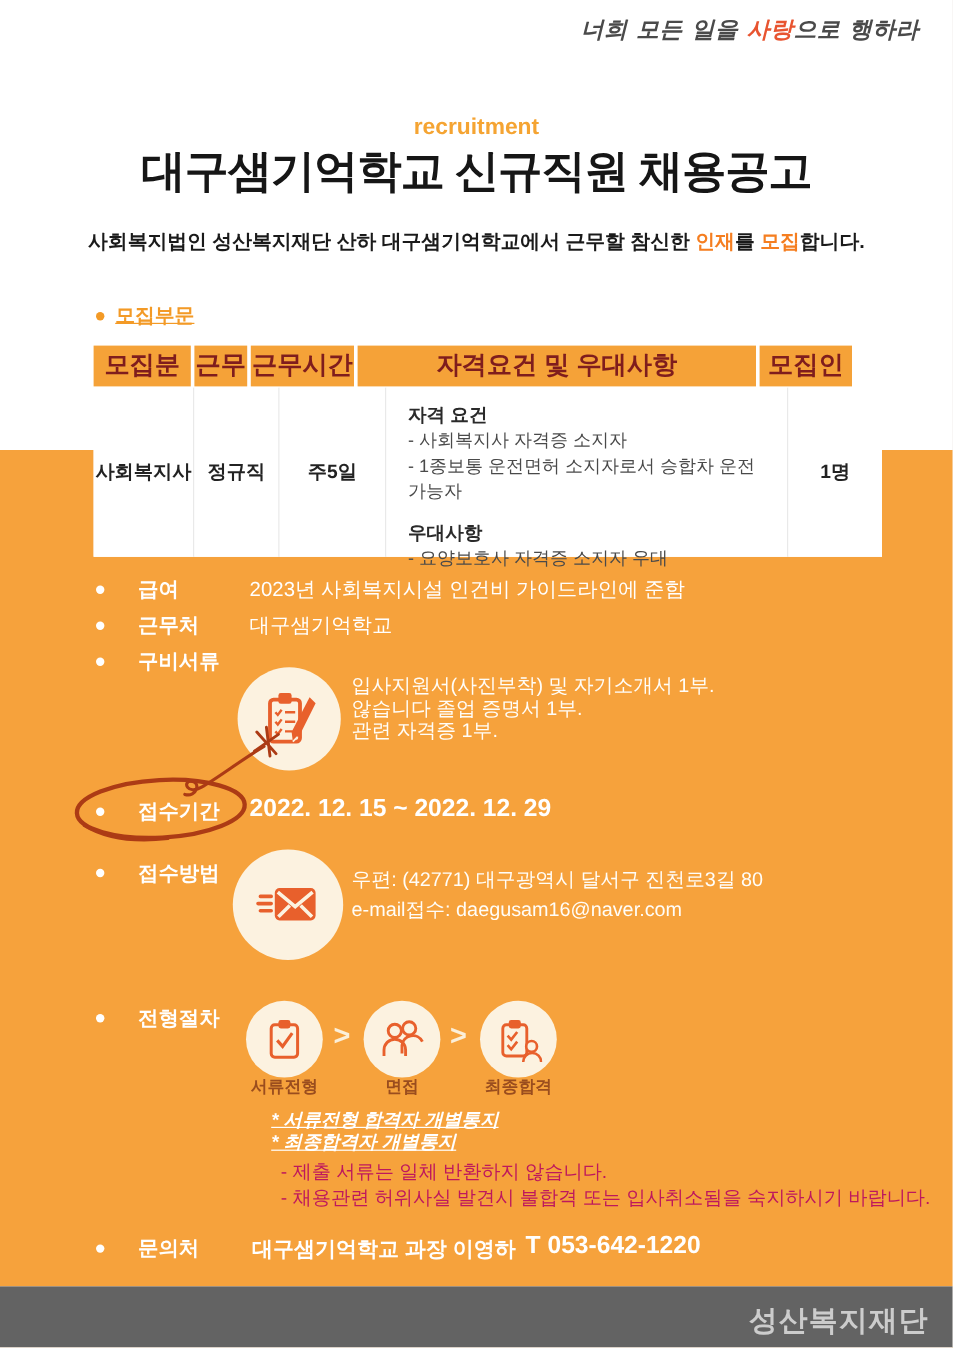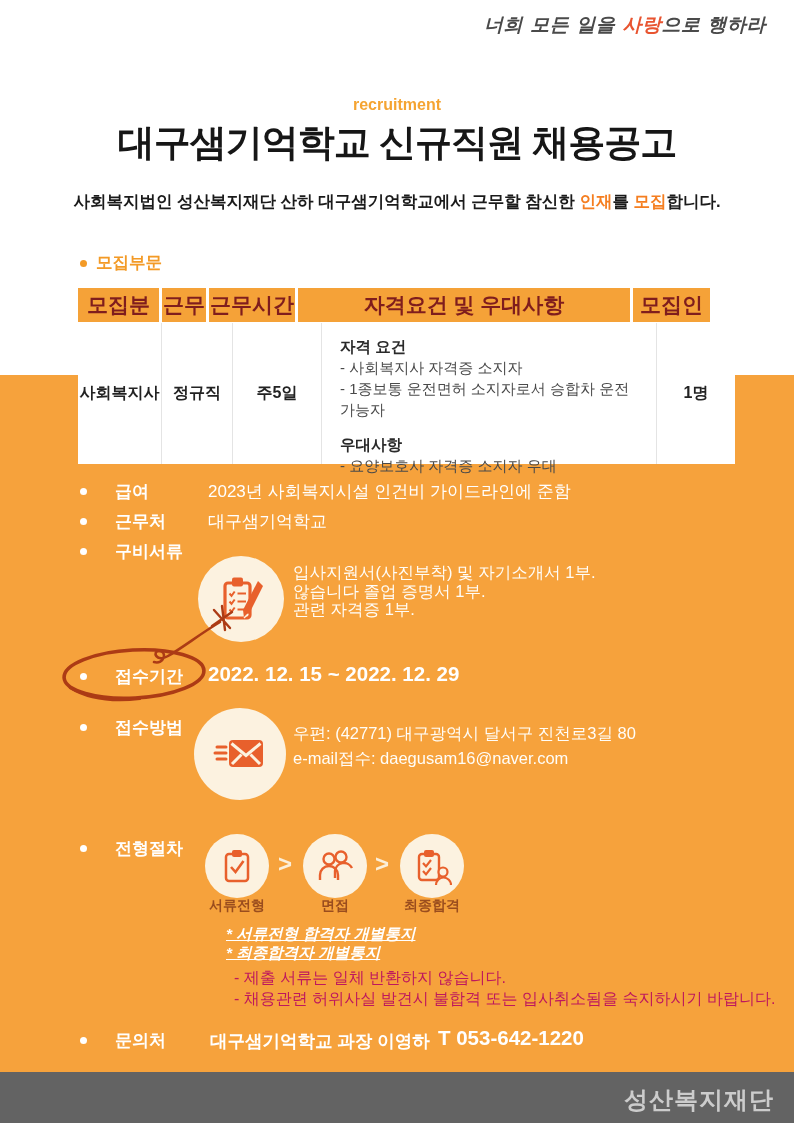--- a/index.html
+++ b/index.html
@@ -11,30 +11,30 @@
   *{box-sizing:border-box;}
 
   
   .quote{position:absolute;top:12px;right:28px;font-size:19px;font-weight:700;
     font-style:italic;color:#4a4a4a;letter-spacing:.5px;
     font-family:"DejaVu Serif","Liberation Serif",serif;}
   .quote-hl{color:#e85430;}
 
   
   .eyebrow{position:absolute;top:96px;left:0;width:100%;text-align:center;
-    color:#f5a432;font-size:16px;font-weight:700;}
+    color:#f5a432;font-size:19px;font-weight:700;}
   .title{position:absolute;top:118px;left:0;width:100%;margin:0;text-align:center;
     color:#161616;font-size:37px;font-weight:800;letter-spacing:-1px;}
   .subtitle{position:absolute;top:191px;left:0;width:100%;text-align:center;
     color:#1a1a1a;font-size:16.5px;font-weight:700;}
   .sub-hl{color:#f57e20;}
 
   
   .section-title{position:absolute;left:80px;top:252px;display:flex;align-items:center;gap:9px;
-    color:#f39a26;font-size:16.5px;font-weight:700;}
+    color:#f39a26;font-size:16.5px;font-weight:700;text-decoration:underline;}
   .dot{width:7px;height:7px;border-radius:50%;background:#ffffff;flex:0 0 auto;}
   .orange-dot{background:#f39a26;}
 
   
   .orange-band{position:absolute;left:0;top:375px;width:794px;height:697px;background:#f6a23c;}
 
   
   .tbl{position:absolute;left:78px;top:288px;width:657px;}
   .thead{display:flex;gap:3px;}
   .hc{height:34px;line-height:34px;text-align:center;background:#f5a238;color:#7f1d1d;

